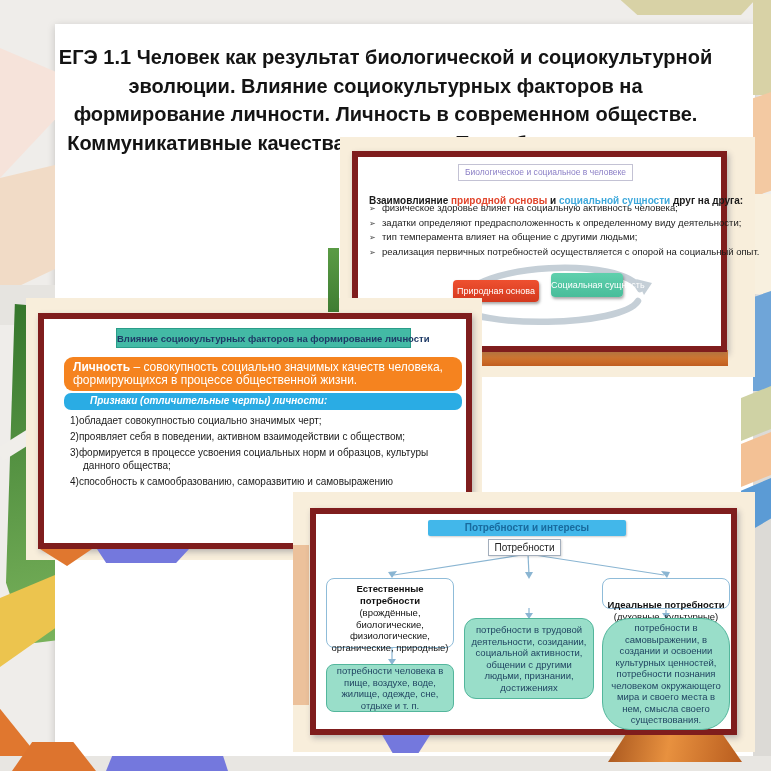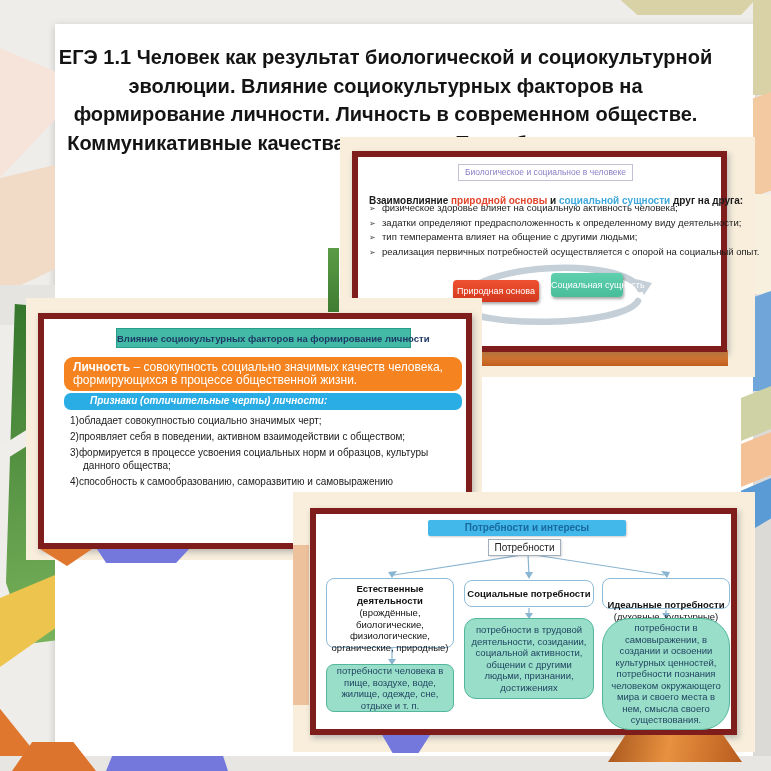--- a/index.html
+++ b/index.html
@@ -157,25 +157,22 @@
       <polygon points="76,151 72,145 80,145" fill="#8ab5d2"></polygon>
       <path d="M 213 94 L 213 101" fill="none" stroke="#8ab5d2" stroke-width="1.2"></path>
       <polygon points="213,105 209,99 217,99" fill="#8ab5d2"></polygon>
       <path d="M 350 96 L 350 101" fill="none" stroke="#8ab5d2" stroke-width="1.2"></path>
       <polygon points="350,105 346,99 354,99" fill="#8ab5d2"></polygon>
     </svg>
     <div class="c3-header">Потребности и интересы</div>
     <div class="c3-root">Потребности</div>
 
     <div class="branch b1">
-      <div class="bt">Естественные деятельности</div>
+      <div class="bt">Естественные потребности</div>
       <div class="bs">(врождённые, биологические, физиологические, органические, природные)</div>
-    </div>
-    <div class="branch b2">
-      <div class="bt">Социальные потребности</div>
     </div>
     <div class="branch b3">
       <div class="bt">Идеальные потребности</div>
       <div class="bs">(духовные, культурные)</div>
     </div>
 
     <div class="gbox g1">потребности человека в пище, воздухе, воде, жилище, одежде, сне, отдыхе и т. п.</div>
     <div class="gbox g2">потребности в трудовой деятельности, созидании, социальной активности, общении с другими людьми, признании, достижениях</div>
     <div class="gbox g3">потребности в самовыражении, в создании и освоении культурных ценностей, потребности познания человеком окружающего мира и своего места в нем, смысла своего существования.</div>
   </section>

